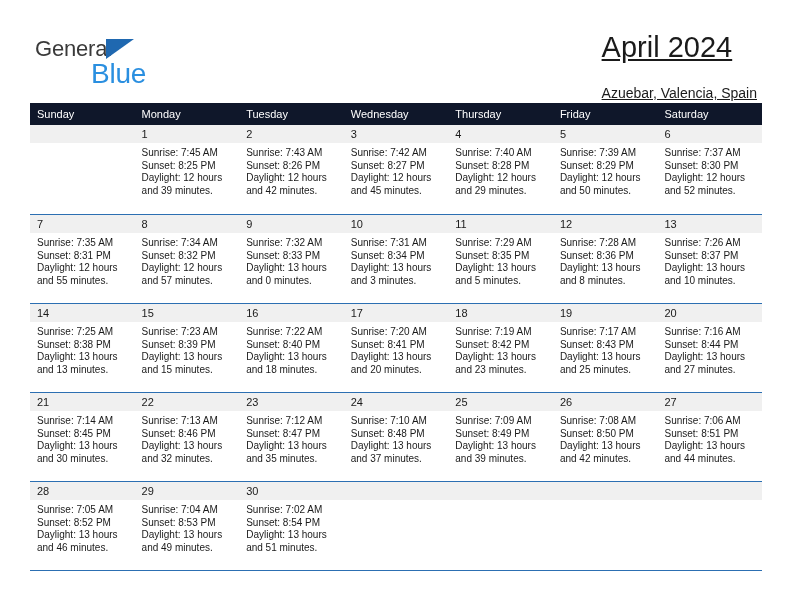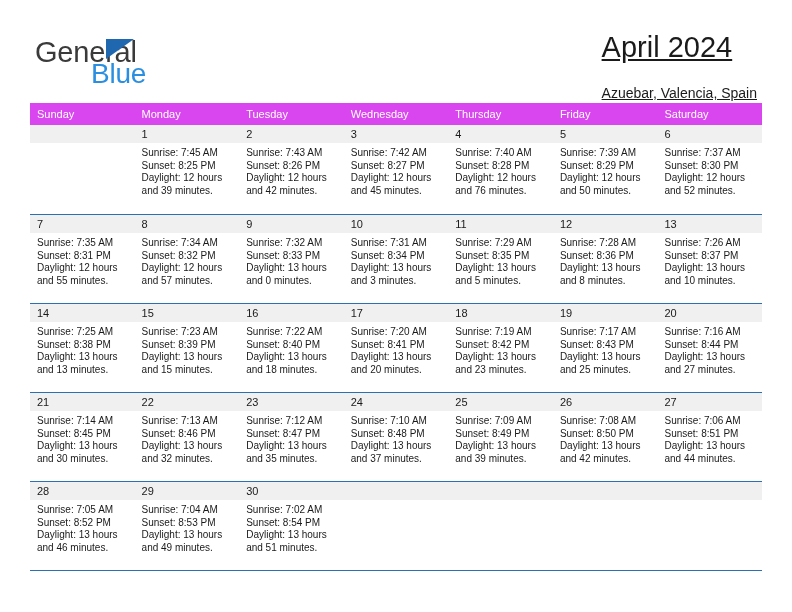--- a/index.html
+++ b/index.html
@@ -33,21 +33,21 @@
     position: absolute;
     left: 35px;
     top: 36px;
     width: 200px;
     height: 48px;
   }
   .logo-general {
     position: absolute;
     left: 0;
     top: 0;
-    font-size: 29px;
+    font-size: 22px;
     color: #3a3a3a;
     letter-spacing: -0.2px;
     font-family: "Liberation Sans", sans-serif;
   }
   .logo-tri {
     position: absolute;
     left: 71px;
     top: 3px;
     width: 0;
     height: 0;
@@ -86,21 +86,21 @@
 
   
   .calendar {
     position: absolute;
     left: 30px;
     top: 103px;
     width: 732px;
   }
   .weekdays {
     display: flex;
-    background: #d946ef;
+    background: #0f172a;
     height: 22px;
   }
   .weekday {
     flex: 1 1 0;
     color: #ffffff;
     font-size: 11px;
     line-height: 22px;
     padding-left: 7px;
     box-sizing: border-box;
     white-space: nowrap;
@@ -205,21 +205,21 @@
               <div>Daylight: 12 hours</div>
               <div>and 45 minutes.</div>
             </div>
           </div>
           <div class="day">
             <div class="day-num-band">4</div>
             <div class="day-info">
               <div>Sunrise: 7:40 AM</div>
               <div>Sunset: 8:28 PM</div>
               <div>Daylight: 12 hours</div>
-              <div>and 76 minutes.</div>
+              <div>and 29 minutes.</div>
             </div>
           </div>
           <div class="day">
             <div class="day-num-band">5</div>
             <div class="day-info">
               <div>Sunrise: 7:39 AM</div>
               <div>Sunset: 8:29 PM</div>
               <div>Daylight: 12 hours</div>
               <div>and 50 minutes.</div>
             </div>

